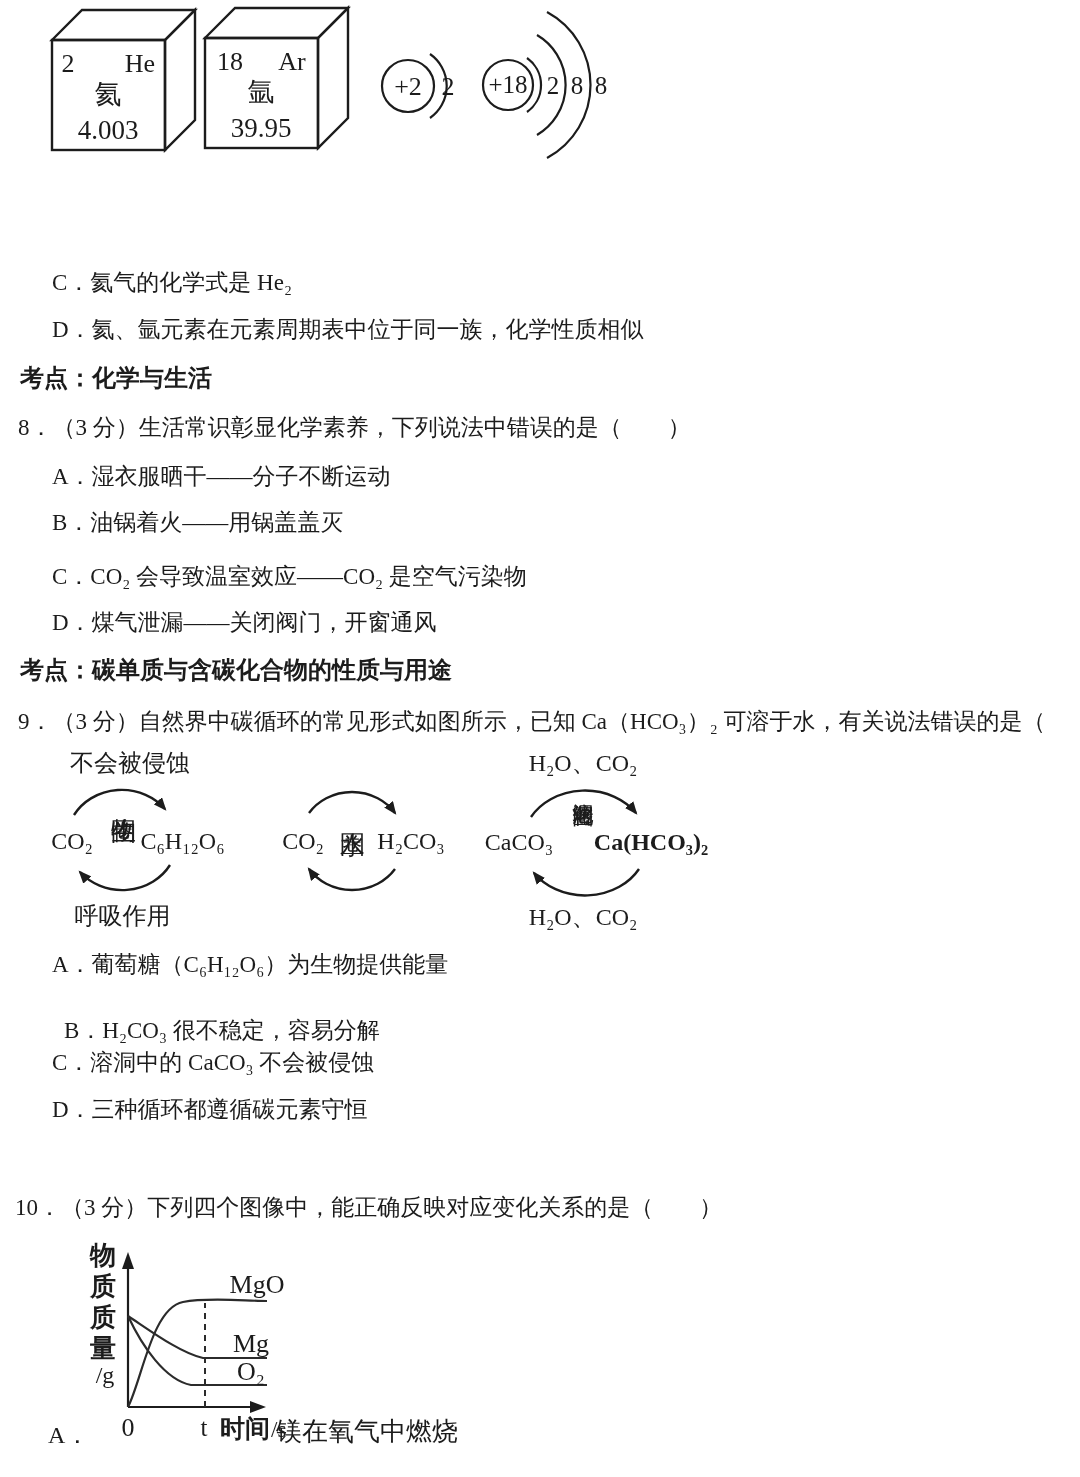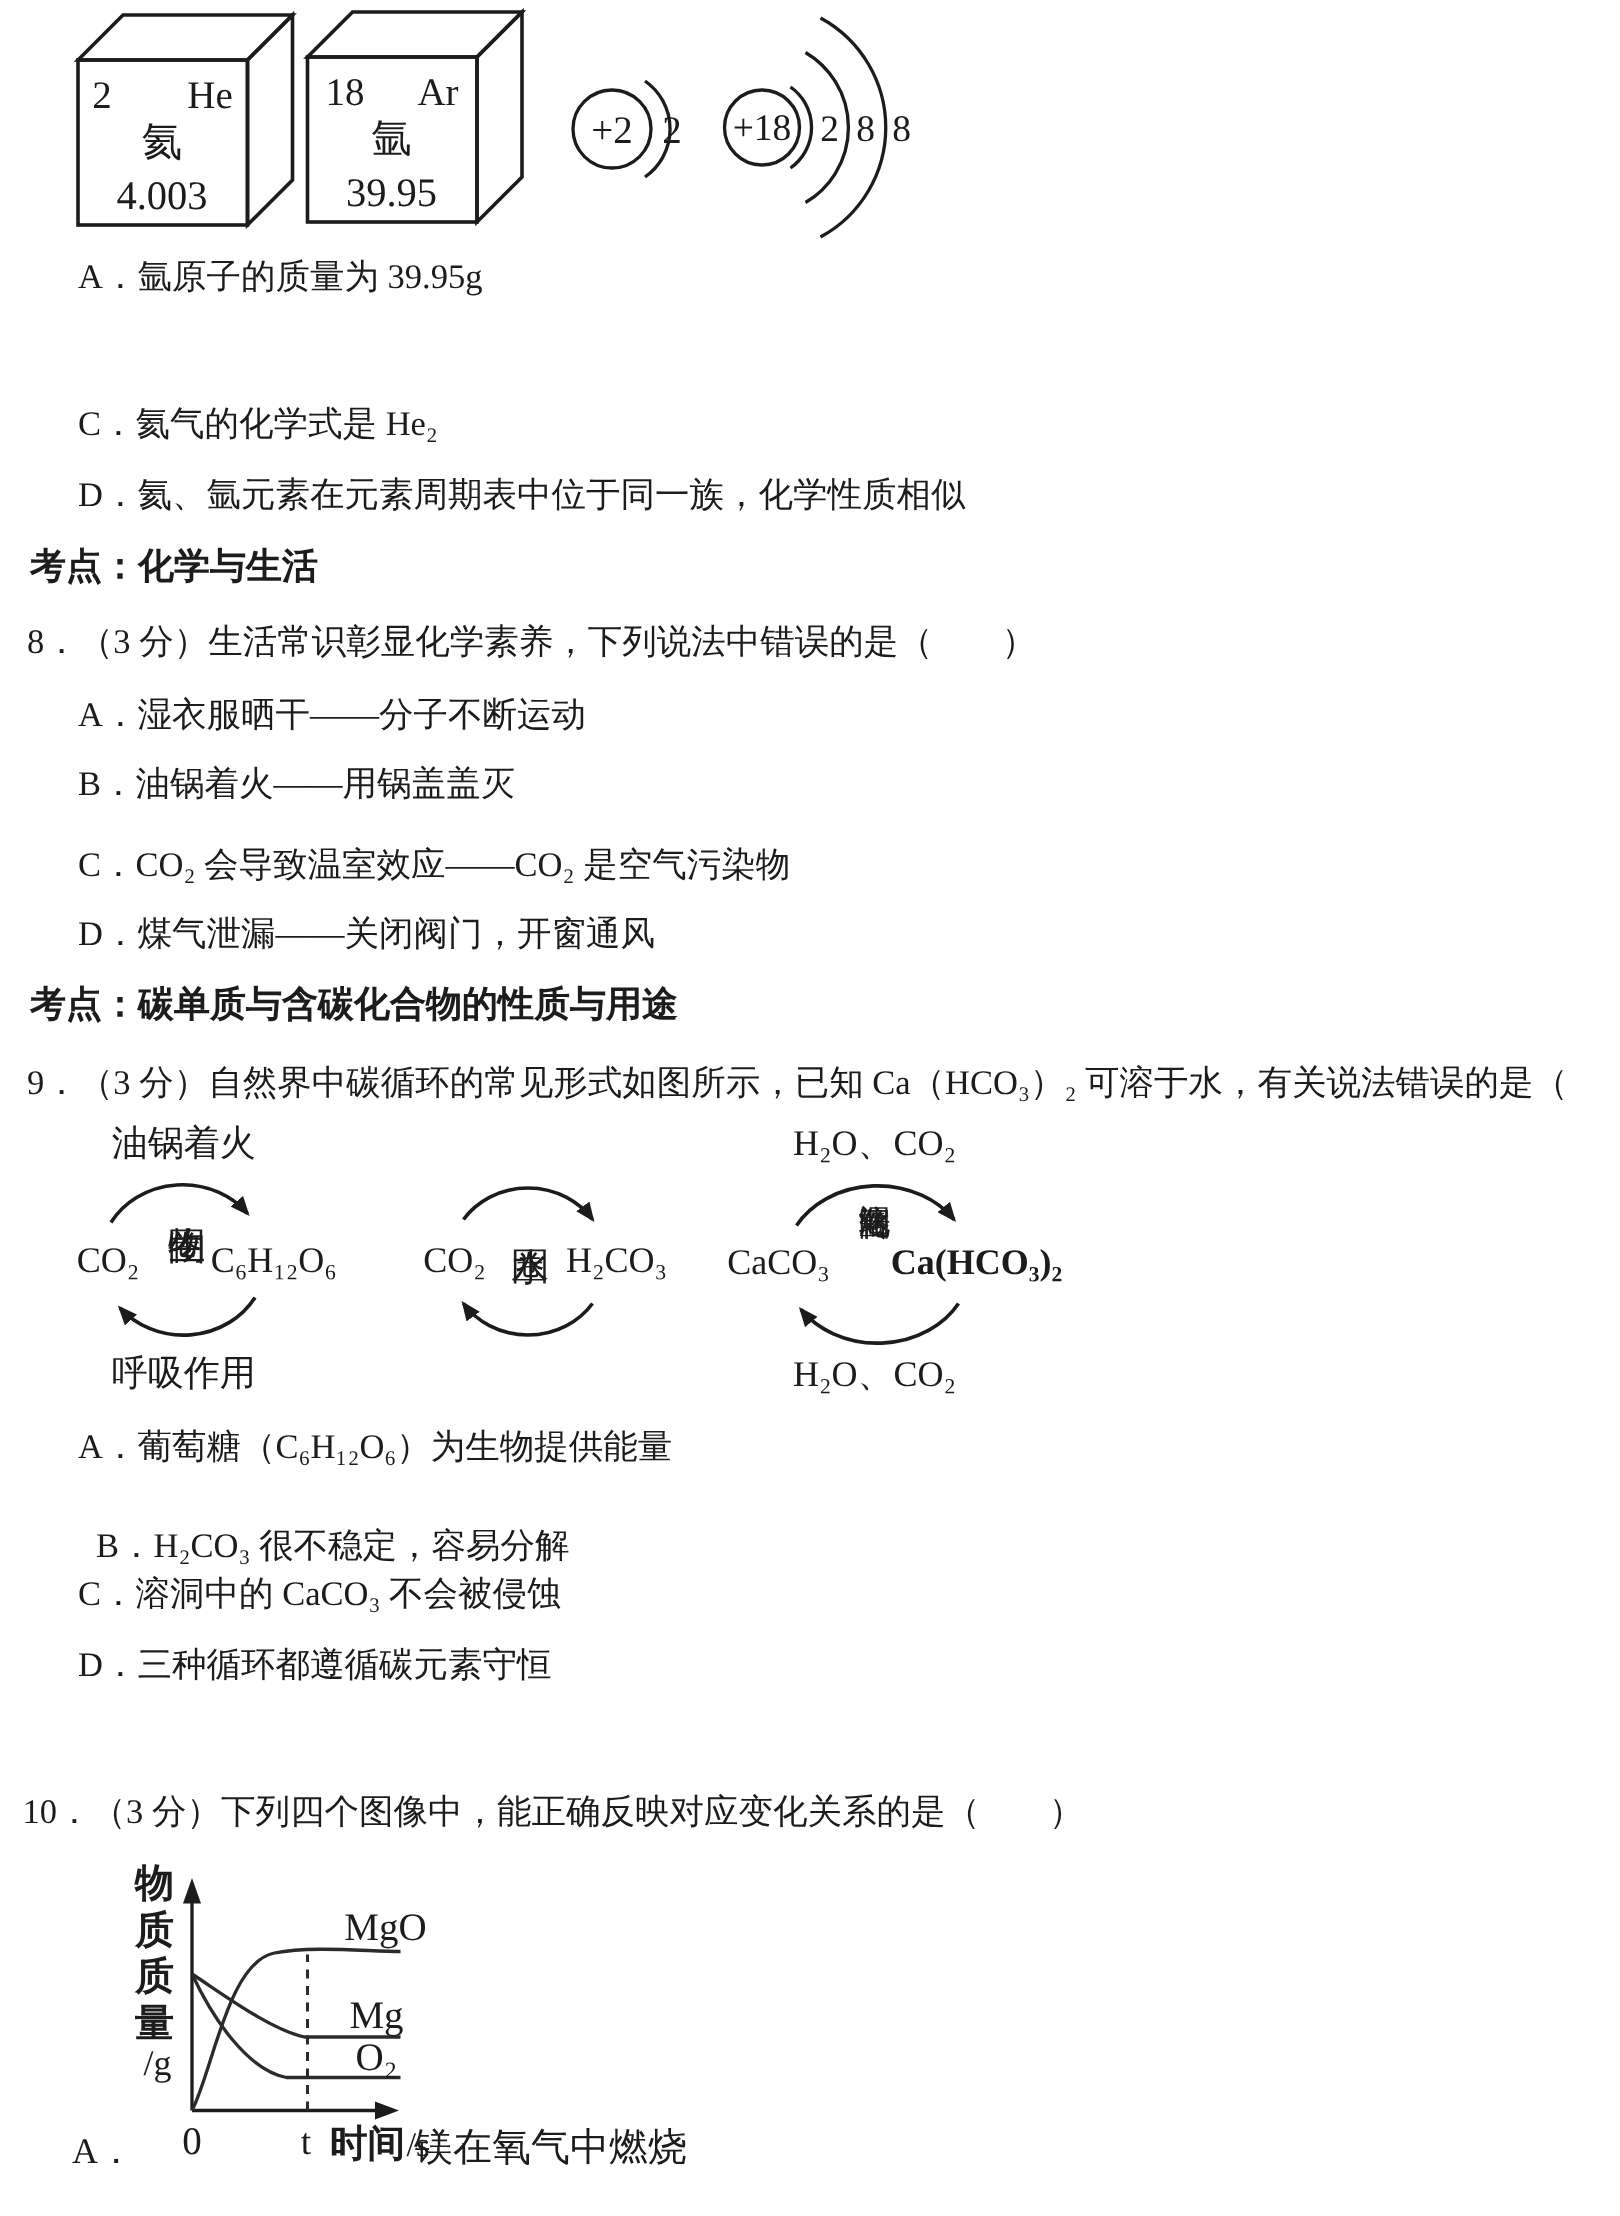--- a/index.html
+++ b/index.html
@@ -54,21 +54,20 @@
       <path d="M487,58 A33,33 0 0 1 487,112"></path>
       <path d="M497,35 A58,58 0 0 1 497,135"></path>
       <path d="M507,12 A83,83 0 0 1 507,158"></path>
     </g>
     <text x="468" y="93" font-size="25" text-anchor="middle">+18</text>
     <text x="513" y="94" font-size="25" text-anchor="middle">2</text>
     <text x="537" y="94" font-size="25" text-anchor="middle">8</text>
     <text x="561" y="94" font-size="25" text-anchor="middle">8</text>
   </svg>
 
-  <div class="line" style="left:52px;top:172px;">A．氩原子的质量为 39.95g</div>
   <div class="line" style="left:52px;top:270px;">C．氦气的化学式是 He₂</div>
   <div class="line" style="left:52px;top:317px;">D．氦、氩元素在元素周期表中位于同一族，化学性质相似</div>
   <div class="line kaodian" style="left:20px;top:365px;">考点：化学与生活</div>
 
   <div class="line" style="left:18px;top:415px;">8．（3 分）生活常识彰显化学素养，下列说法中错误的是（　　）</div>
   <div class="line" style="left:52px;top:464px;">A．湿衣服晒干——分子不断运动</div>
   <div class="line" style="left:52px;top:564px;">C．CO₂ 会导致温室效应——CO₂ 是空气污染物</div>
   <div class="line" style="left:52px;top:510px;">B．油锅着火——用锅盖盖灭</div>
   <div class="line" style="left:52px;top:610px;">D．煤气泄漏——关闭阀门，开窗通风</div>
   <div class="line kaodian" style="left:20px;top:657px;">考点：碳单质与含碳化合物的性质与用途</div>
@@ -79,21 +78,21 @@
     <defs>
       <marker id="mb" viewBox="0 0 12 10" refX="10" refY="5" markerWidth="13" markerHeight="11" markerUnits="userSpaceOnUse" orient="auto">
         <path d="M0,0 L12,5 L0,10 z" fill="#1c1c1c"></path>
       </marker>
     </defs>
     <g stroke="#1c1c1c" stroke-width="2.4" fill="none">
       <path d="M24,43 A55,50 0 0 1 115,37" marker-end="url(#mb)"></path>
       <path d="M120,93 A55,50 0 0 1 30,100" marker-end="url(#mb)"></path>
     </g>
   </svg>
-  <div class="clabel" style="left:70px;top:750px;width:105px;">油锅着火</div>
+  <div class="clabel" style="left:70px;top:750px;width:105px;">不会被侵蚀</div>
   <div class="clabel" style="left:37px;top:828px;width:70px;">CO₂</div>
   <div class="vtext" style="left:110px;top:798px;">生物圈</div>
   <div class="clabel" style="left:140px;top:828px;width:85px;">C₆H₁₂O₆</div>
   <div class="clabel" style="left:70px;top:903px;width:105px;">呼吸作用</div>
 
   <svg style="left:285px;top:775px;" width="140" height="135" viewBox="0 0 140 135">
     <defs>
       <marker id="mw" viewBox="0 0 12 10" refX="10" refY="5" markerWidth="13" markerHeight="11" markerUnits="userSpaceOnUse" orient="auto">
         <path d="M0,0 L12,5 L0,10 z" fill="#1c1c1c"></path>
       </marker>

